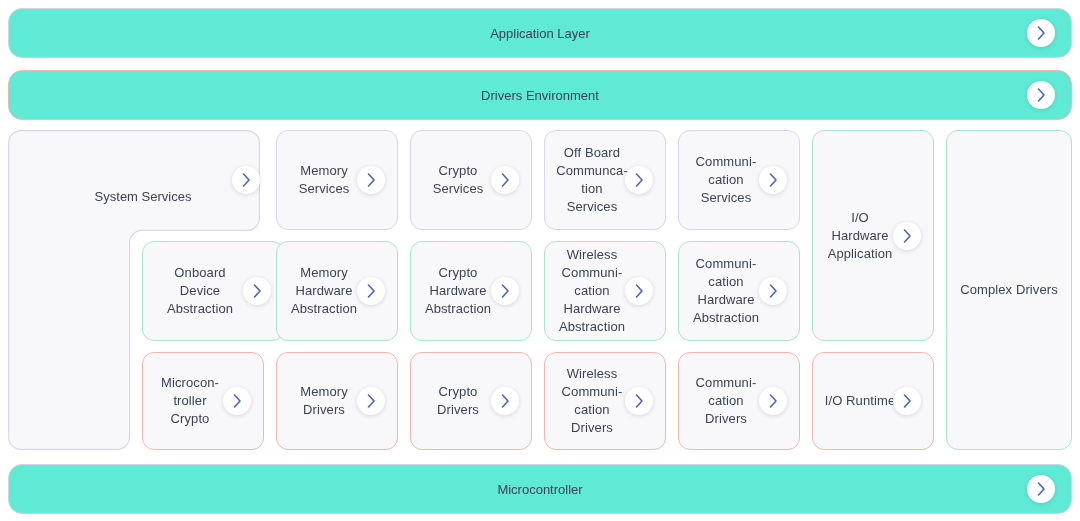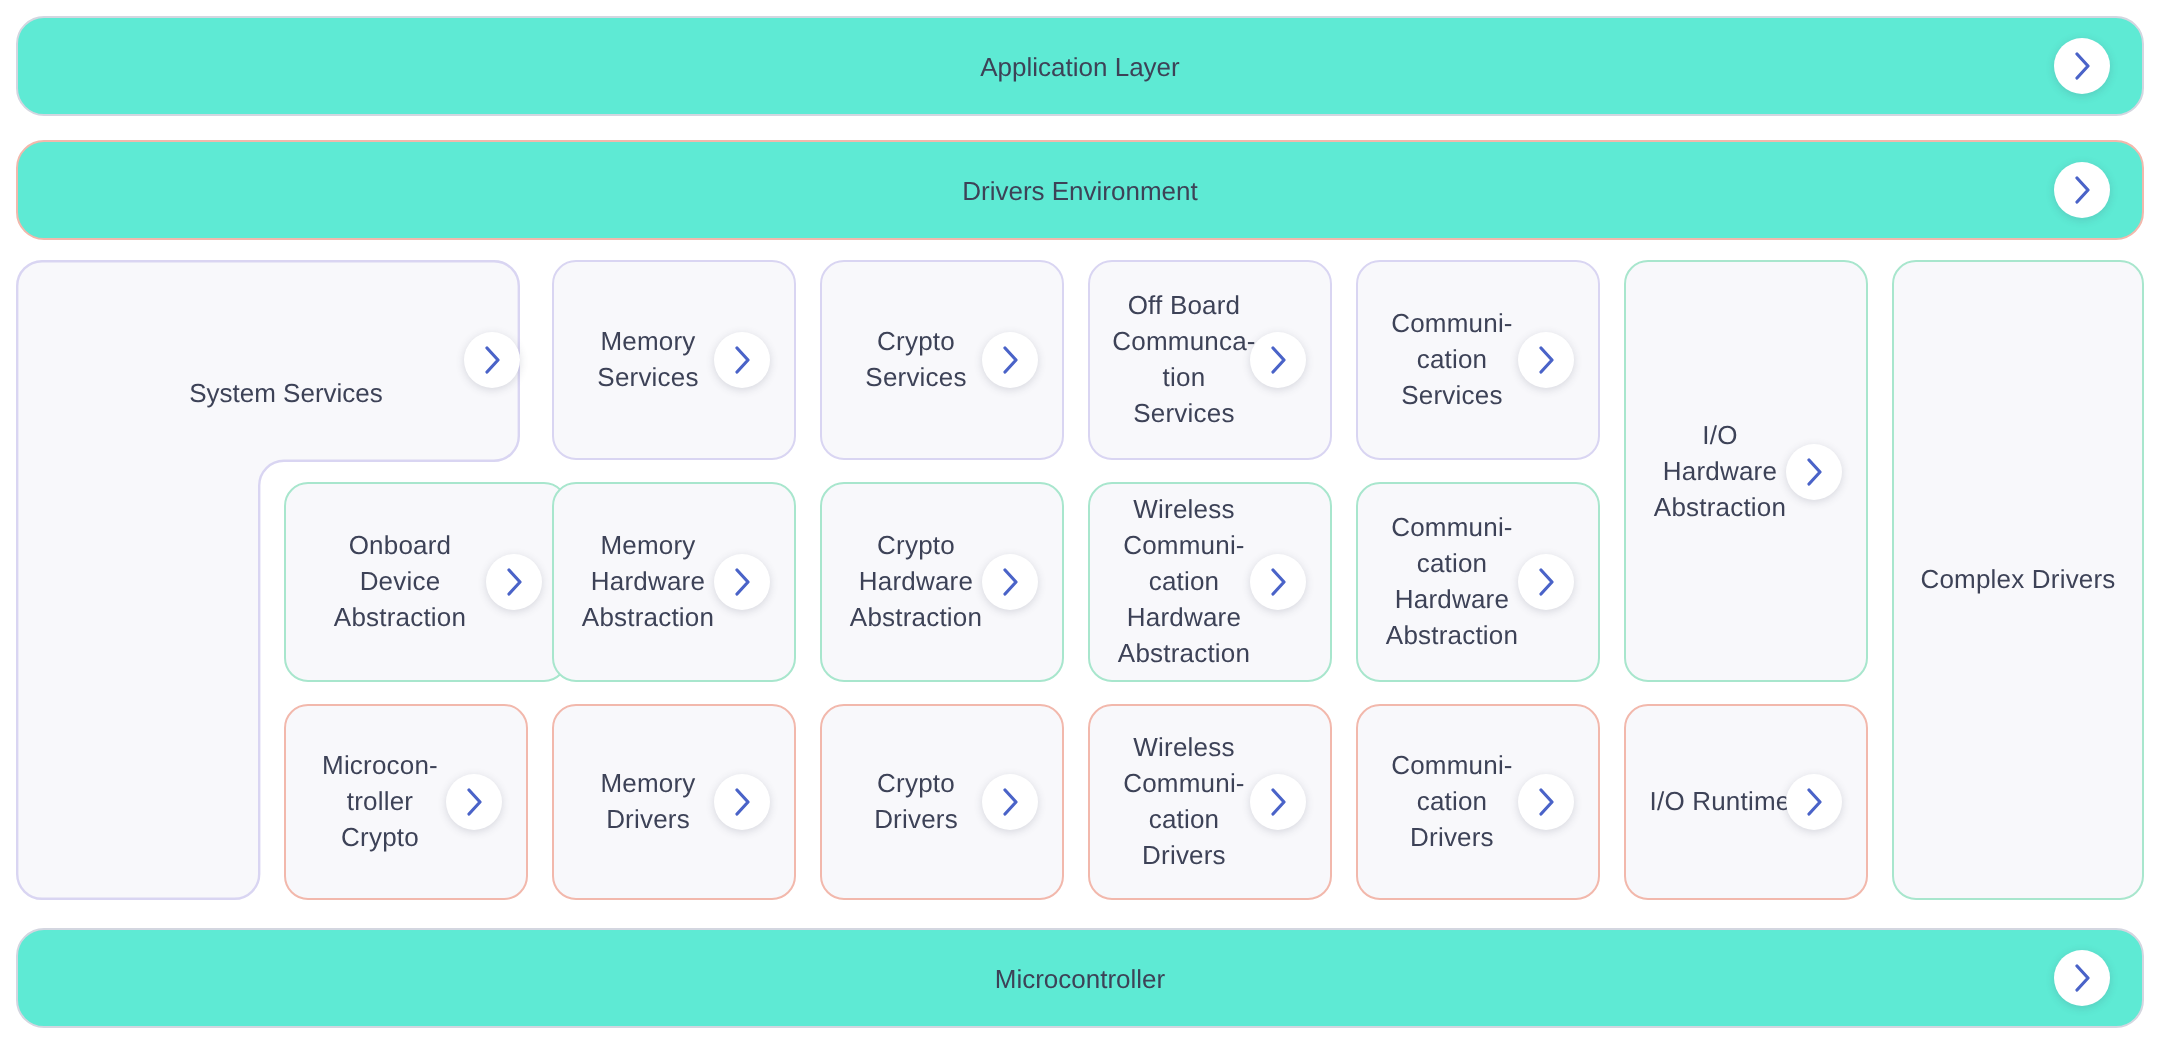--- a/index.html
+++ b/index.html
@@ -291,21 +291,21 @@
     <span class="chev chev-card" style="right:12px;">
       <svg width="9" height="14" viewBox="0 0 9 14">
           <path d="M1.5 1 L7 7 L1.5 13" fill="none" stroke="#4a63c8" stroke-width="1.6" stroke-linecap="round" stroke-linejoin="round"></path>
         </svg>
     </span>
   </div>
 
   <div class="card b-green" style="left:812px;top:130px;width:122px;height:211px;">
     <span class="label" style="padding-right:26px;">I/O
 Hardware
-Abstraction</span>
+Application</span>
     <span class="chev chev-card" style="right:12px;">
       <svg width="9" height="14" viewBox="0 0 9 14">
           <path d="M1.5 1 L7 7 L1.5 13" fill="none" stroke="#4a63c8" stroke-width="1.6" stroke-linecap="round" stroke-linejoin="round"></path>
         </svg>
     </span>
   </div>
 
   <div class="card b-coral" style="left:812px;top:352px;width:122px;height:98px;">
     <span class="label" style="padding-right:26px;">I/O Runtime</span>
     <span class="chev chev-card" style="right:12px;">

